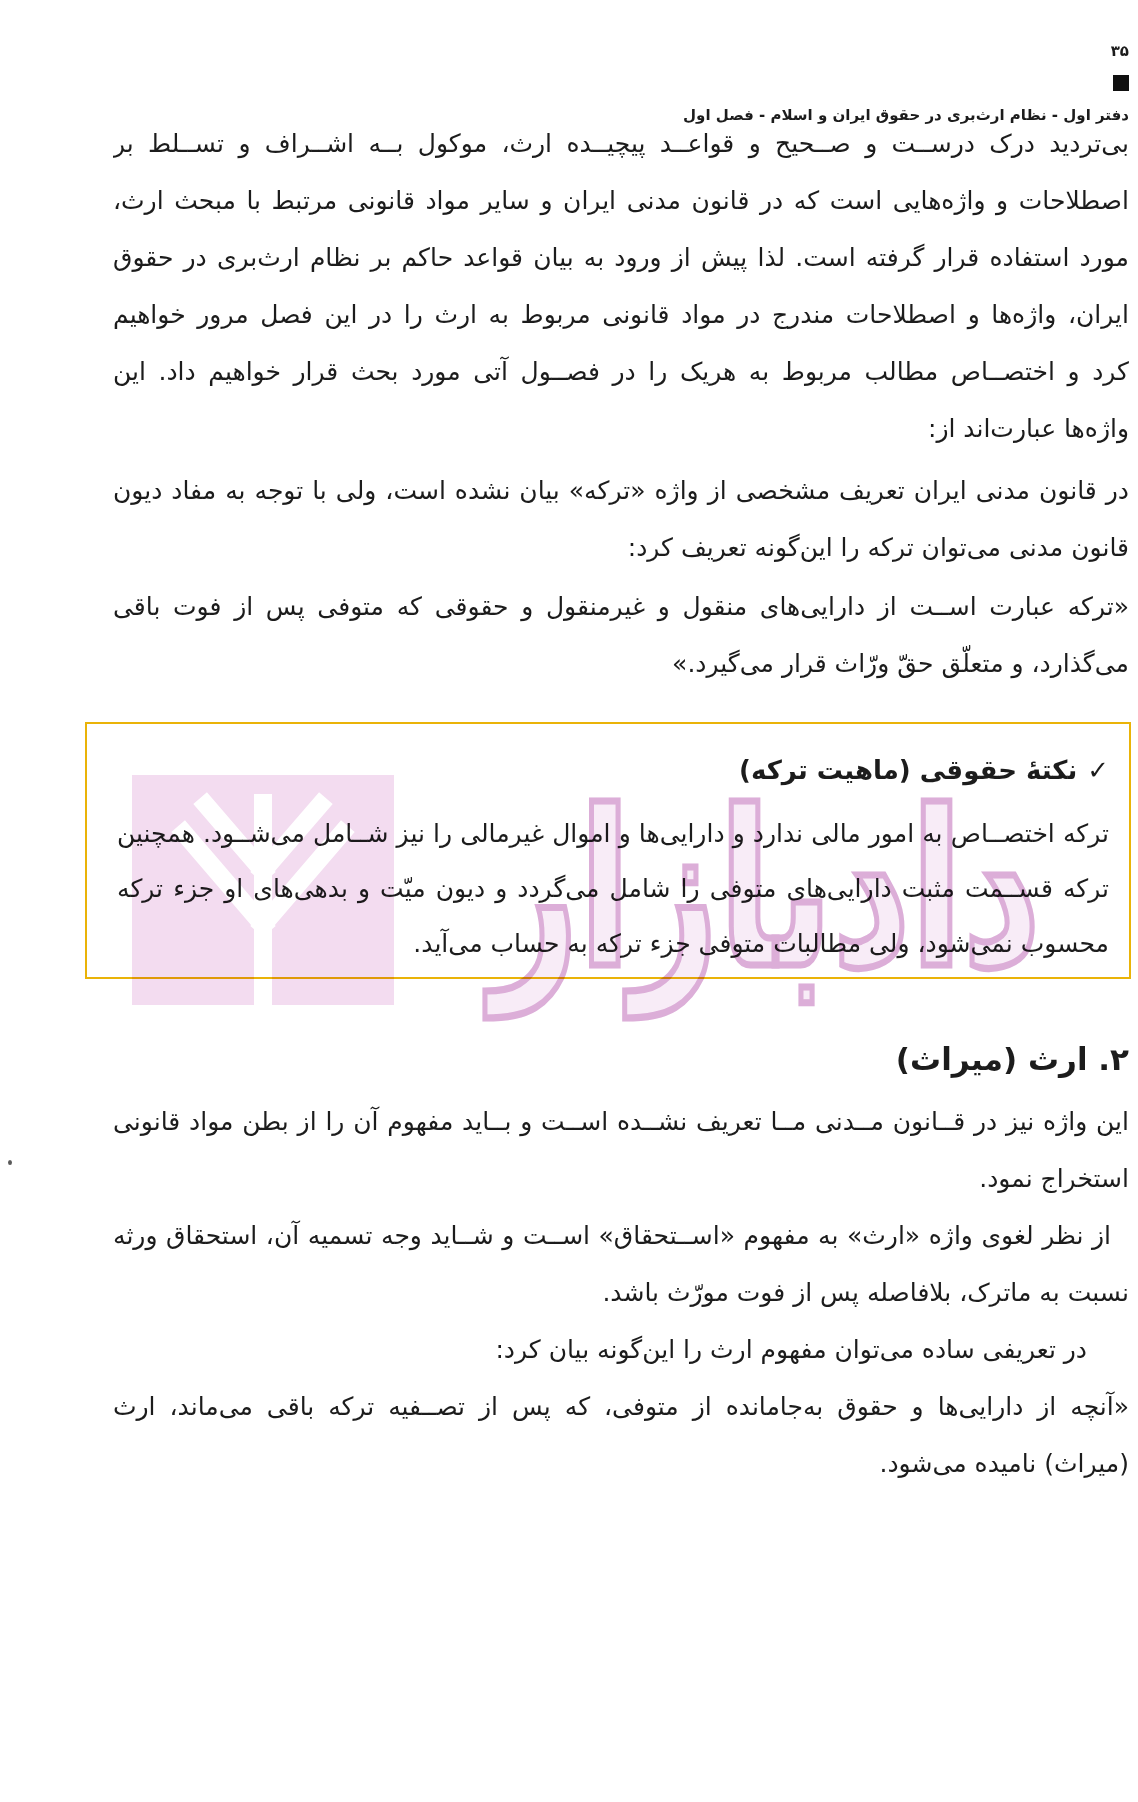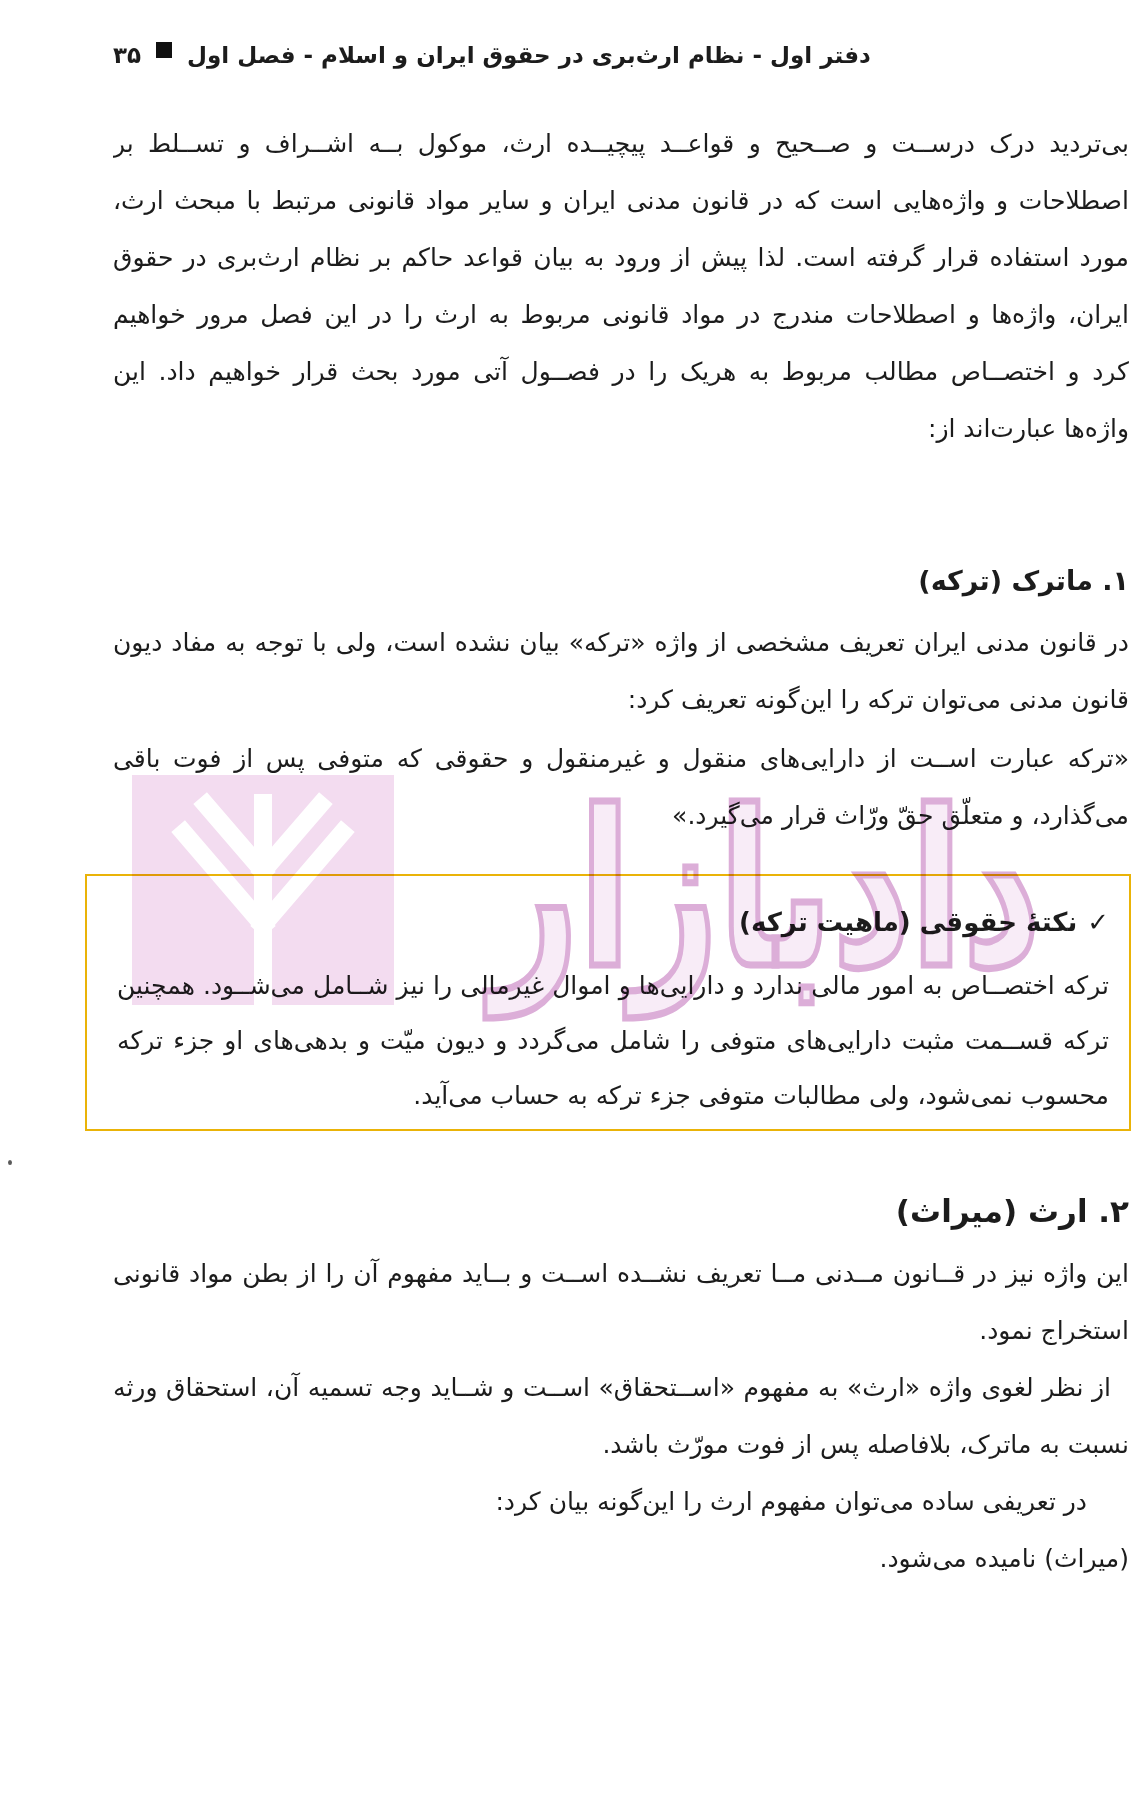--- a/index.html
+++ b/index.html
@@ -3,22 +3,22 @@
 <meta charset="utf-8">
 <style>
   html,body{margin:0;padding:0;background:#ffffff;}
   .page{
     position:relative;width:1138px;height:1802px;background:#ffffff;
     font-family:"DejaVu Sans", sans-serif;color:#1c1c1c;overflow:hidden;
   }
   
   .header{
     position:absolute;top:42px;left:113px;right:9px;
-    display:flex;align-items:flex-start;gap:15px;direction:ltr;
-    font-weight:bold;font-size:23px;
+    display:flex;align-items:flex-end;gap:15px;direction:ltr;
+    font-weight:bold;font-size:15px;flex-direction:column;
   }
   .header .sq{width:16px;height:16px;background:#101010;flex:0 0 auto;}
   .header .title{direction:rtl;white-space:nowrap;}
   
   .content{
     position:absolute;left:113px;right:9px;top:0;
     direction:rtl;font-size:25px;
   }
   .line{line-height:57px;height:57px;overflow:hidden;}
   .j{text-align:justify;text-align-last:justify;}
@@ -79,21 +79,20 @@
 
     <div class="intro">
       <div class="line j">بی‌تردید درک درســت و صــحیح و قواعــد پیچیــده ارث، موکول بــه اشــراف و تســلط بر</div>
       <div class="line j">اصطلاحات و واژه‌هایی است که در قانون مدنی ایران و سایر مواد قانونی مرتبط با مبحث ارث،</div>
       <div class="line j">مورد استفاده قرار گرفته است. لذا پیش از ورود به بیان قواعد حاکم بر نظام ارث‌بری در حقوق</div>
       <div class="line j">ایران، واژه‌ها و اصطلاحات مندرج در مواد قانونی مربوط به ارث را در این فصل مرور خواهیم</div>
       <div class="line j">کرد و اختصــاص مطالب مربوط به هریک را در فصــول آتی مورد بحث قرار خواهیم داد. این</div>
       <div class="line s">واژه‌ها عبارت‌اند از:</div>
     </div>
 
-    <div class="h1x">۱. ماترک (ترکه)</div>
 
     <div class="sec1-body">
       <div class="line j">در قانون مدنی ایران تعریف مشخصی از واژه «ترکه» بیان نشده است، ولی با توجه به مفاد دیون</div>
       <div class="line s">قانون مدنی می‌توان ترکه را این‌گونه تعریف کرد:</div>
     </div>
 
     <div class="quote1">
       <div class="line j">«ترکه عبارت اســت از دارایی‌های منقول و غیرمنقول و حقوقی که متوفی پس از فوت باقی</div>
       <div class="line s">می‌گذارد، و متعلّق حقّ ورّاث قرار می‌گیرد.»</div>
     </div>
@@ -110,20 +109,21 @@
     </div>
 
     <div class="h2x">۲. ارث (میراث)</div>
 
     <div class="sec2-body">
       <div class="line j">این واژه نیز در قــانون مــدنی مــا تعریف نشــده اســت و بــاید مفهوم آن را از بطن مواد قانونی</div>
       <div class="line s">استخراج نمود.</div>
       <div class="line j i18">از نظر لغوی واژه «ارث» به مفهوم «اســتحقاق» اســت و شــاید وجه تسمیه آن، استحقاق ورثه</div>
       <div class="line s">نسبت به ماترک، بلافاصله پس از فوت مورّث باشد.</div>
       <div class="line s i42">در تعریفی ساده می‌توان مفهوم ارث را این‌گونه بیان کرد:</div>
+      <div class="line j">«آنچه از دارایی‌ها و حقوق به‌جامانده از متوفی، که پس از تصــفیه ترکه باقی می‌ماند، ارث</div>
       <div class="line s">(میراث) نامیده می‌شود.</div>
     </div>
 
   </div>
 
   <div class="watermark">
     <div class="wm-logo">
       <svg width="262" height="230" viewBox="0 0 262 230">
         <g stroke="#ffffff" stroke-width="18" fill="none" stroke-linecap="square">
           <path d="M131 228 L131 28"></path>

